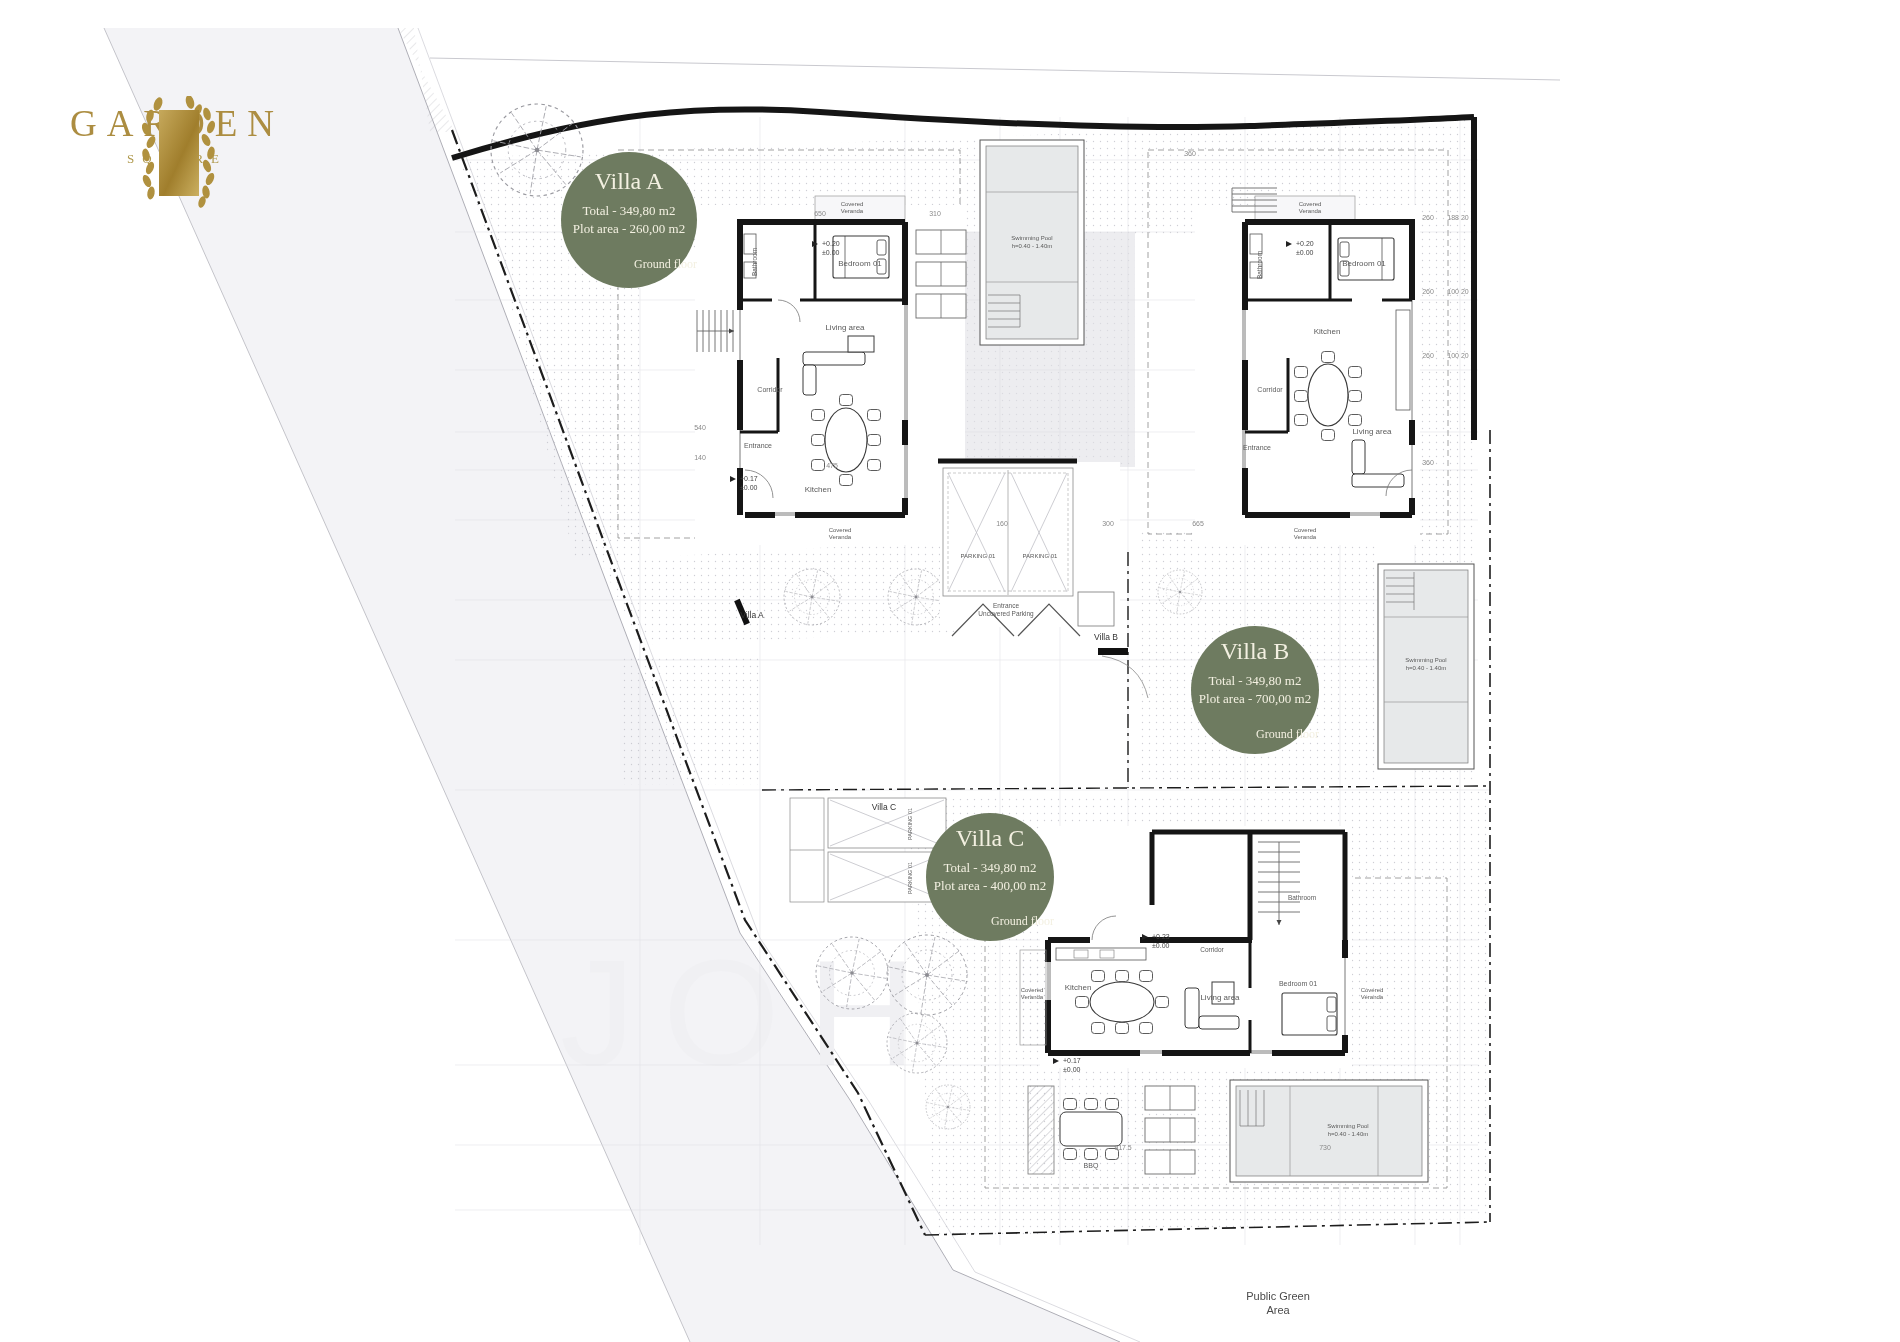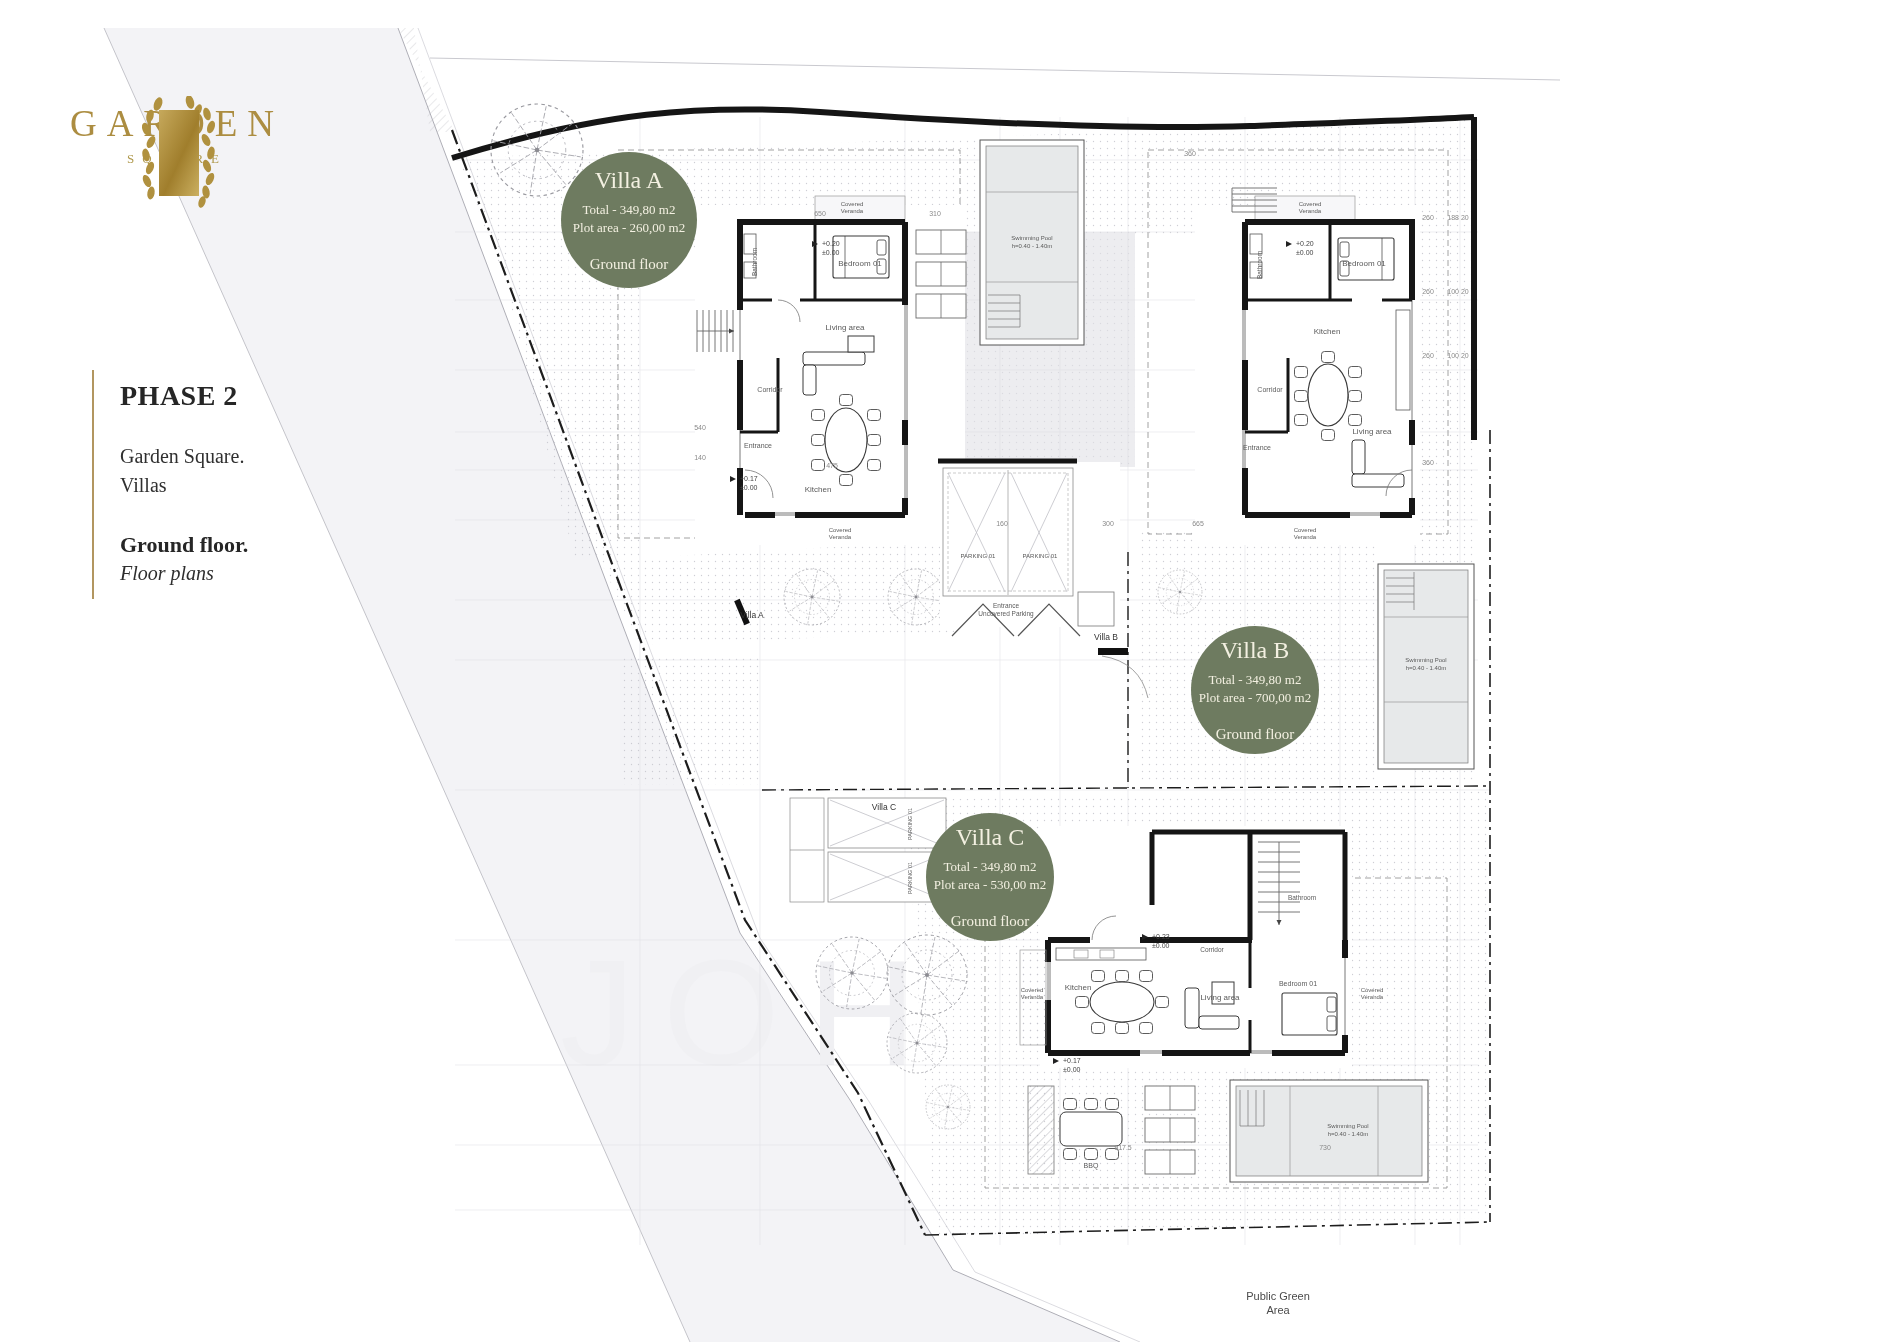--- a/index.html
+++ b/index.html
@@ -13,21 +13,21 @@
            padding:10px 0 14px 26px;color:#262626;}
   #sidebar .phase{font-size:28px;font-weight:bold;letter-spacing:.5px;}
   #sidebar .proj{font-size:20px;margin-top:30px;line-height:1.45;color:#303030;}
   #sidebar .floor{font-size:22px;font-weight:bold;margin-top:32px;}
   #sidebar .plans{font-size:20px;font-style:italic;margin-top:4px;color:#2e2e2e;}
   
   .badge{position:absolute;border-radius:50%;background:#6e7b60;color:#f3f0e1;text-align:center;
          display:flex;flex-direction:column;justify-content:center;z-index:5;}
   .badge .t{font-size:24px;margin-bottom:7px;}
   .badge .l{font-size:13px;line-height:1.35;}
-  .badge .g{font-size:15px;margin-top:20px;}
+  .badge .g{font-size:12px;margin-top:20px;text-align:right;}
   #badge-a{left:561px;top:152px;width:136px;height:136px;}
   #badge-b{left:1191px;top:626px;width:128px;height:128px;}
   #badge-c{left:926px;top:813px;width:128px;height:128px;}
   svg{position:absolute;left:0;top:0;}
   svg text{font-family:"Liberation Sans",sans-serif;}
 </style>
 </head>
 <body>
 
 <div id="stage">
@@ -604,42 +604,33 @@
         <ellipse cx="145" cy="70" rx="3.6" ry="6.5" transform="rotate(-22 145 70)"></ellipse>
         <ellipse cx="148" cy="83" rx="3.6" ry="6.5" transform="rotate(25 148 83)"></ellipse>
         <ellipse cx="144" cy="96" rx="3.6" ry="6.5" transform="rotate(-10 144 96)"></ellipse>
         <ellipse cx="140" cy="106" rx="3.4" ry="6" transform="rotate(18 140 106)"></ellipse>
       </g>
     </svg>
     <div class="wordmark">GARDEN</div>
     <div class="sub">SQUARE</div>
   </div>
 
-  <div id="sidebar">
-    <div class="phase">PHASE 2</div>
-    <div class="proj">
-      <div>Garden Square.</div>
-      <div>Villas</div>
-    </div>
-    <div class="floor">Ground floor.</div>
-    <div class="plans">Floor plans</div>
-  </div>
 
   <div class="badge" id="badge-a">
     <div class="t">Villa A</div>
     <div class="l">Total - 349,80 m2</div>
     <div class="l">Plot area - 260,00 m2</div>
     <div class="g">Ground floor</div>
   </div>
   <div class="badge" id="badge-b">
     <div class="t">Villa B</div>
     <div class="l">Total - 349,80 m2</div>
     <div class="l">Plot area - 700,00 m2</div>
     <div class="g">Ground floor</div>
   </div>
   <div class="badge" id="badge-c">
     <div class="t">Villa C</div>
     <div class="l">Total - 349,80 m2</div>
-    <div class="l">Plot area - 530,00 m2</div>
+    <div class="l">Plot area - 400,00 m2</div>
     <div class="g">Ground floor</div>
   </div>
 
 </div>
 
 </body></html>

